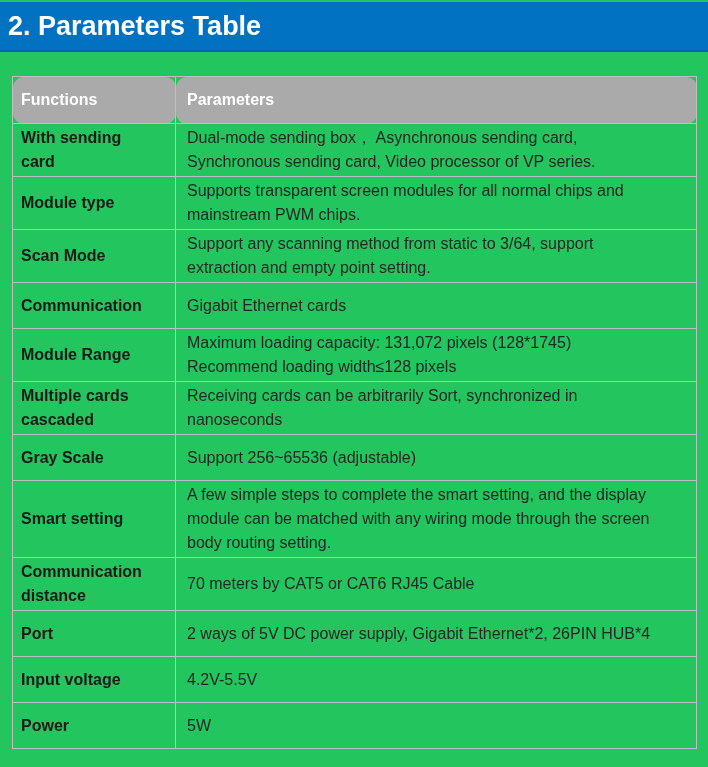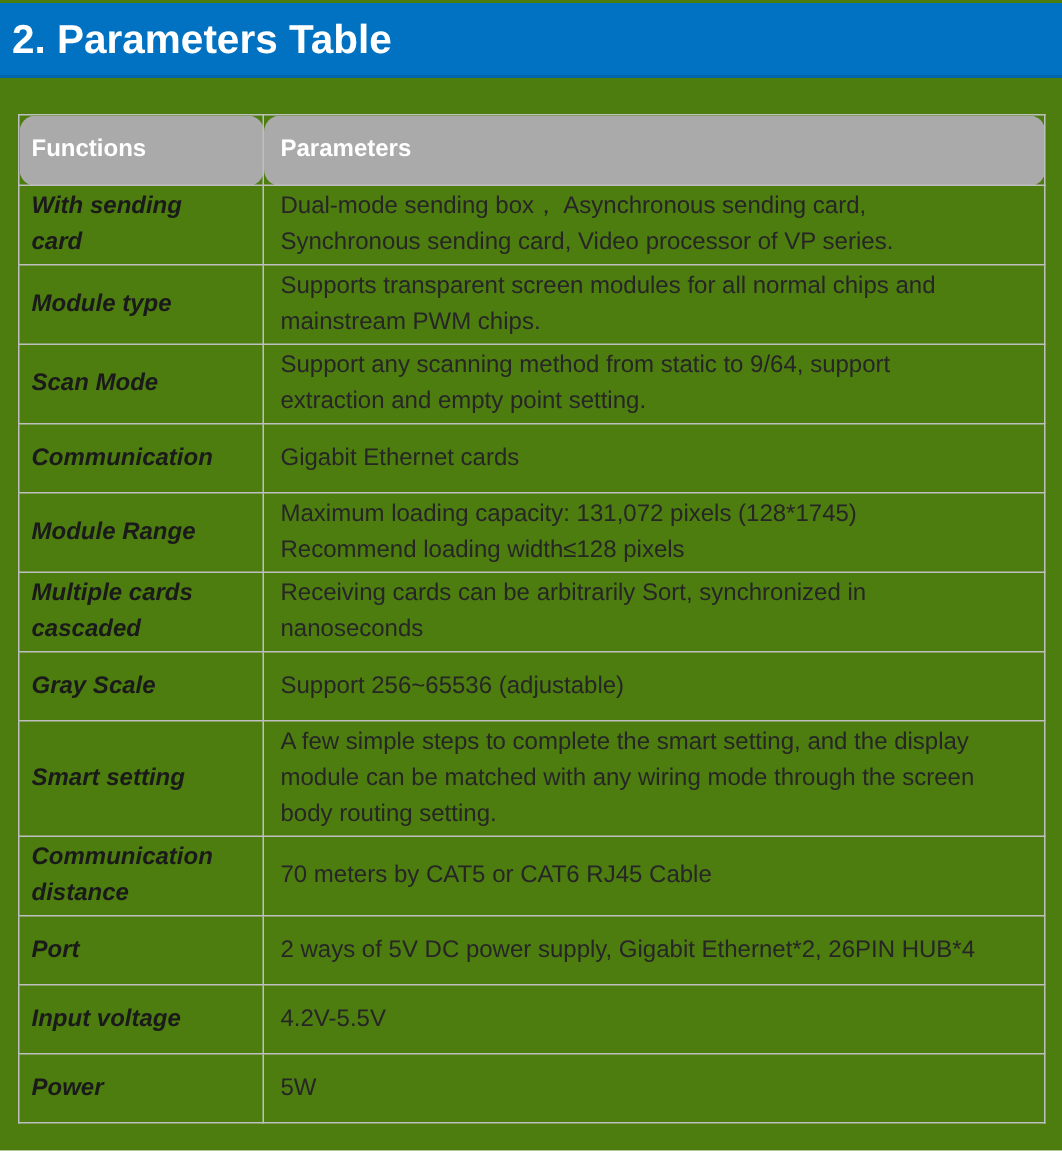--- a/index.html
+++ b/index.html
@@ -5,21 +5,21 @@
   html, body {
     margin: 0;
     padding: 0;
     background: #ffffff;
     width: 708px;
     font-family: "Liberation Sans", "DejaVu Sans", sans-serif;
   }
   .page {
     width: 708px;
     height: 767px;
-    background: #4d7c0f;
+    background: #22c55e;
     overflow: hidden;
   }
   .title-bar {
     margin-top: 2px;
     width: 708px;
     height: 50px;
     background: #0072C1;
     border-bottom: 2px solid #0065ab;
     display: flex;
     align-items: center;
@@ -57,21 +57,20 @@
     font-weight: bold;
     text-align: left;
     padding: 2px 8px;
     border-radius: 11px;
   }
   table.params th.p-col { padding-left: 11px; }
   td.func-cell {
     font-weight: bold;
     color: #1a1a1a;
     padding: 2px 6px 2px 8px;
-    font-style: italic;
   }
   td.param-cell {
     font-weight: normal;
     color: #262626;
     padding: 2px 6px 2px 11px;
     margin-top: 20px;
   }
 </style>
 </head>
 <body>
@@ -100,21 +99,21 @@
           <td class="param-cell">Dual-mode sending box， Asynchronous sending card,
 Synchronous sending card, Video processor of VP series.</td>
         </tr>
         <tr>
           <td class="func-cell">Module type</td>
           <td class="param-cell">Supports transparent screen modules for all normal chips and
 mainstream PWM chips.</td>
         </tr>
         <tr>
           <td class="func-cell">Scan Mode</td>
-          <td class="param-cell">Support any scanning method from static to 9/64, support
+          <td class="param-cell">Support any scanning method from static to 3/64, support
 extraction and empty point setting.</td>
         </tr>
         <tr>
           <td class="func-cell">Communication</td>
           <td class="param-cell">Gigabit Ethernet cards</td>
         </tr>
         <tr>
           <td class="func-cell">Module Range</td>
           <td class="param-cell">Maximum loading capacity: 131,072 pixels (128*1745)
 Recommend loading width≤128 pixels</td>

